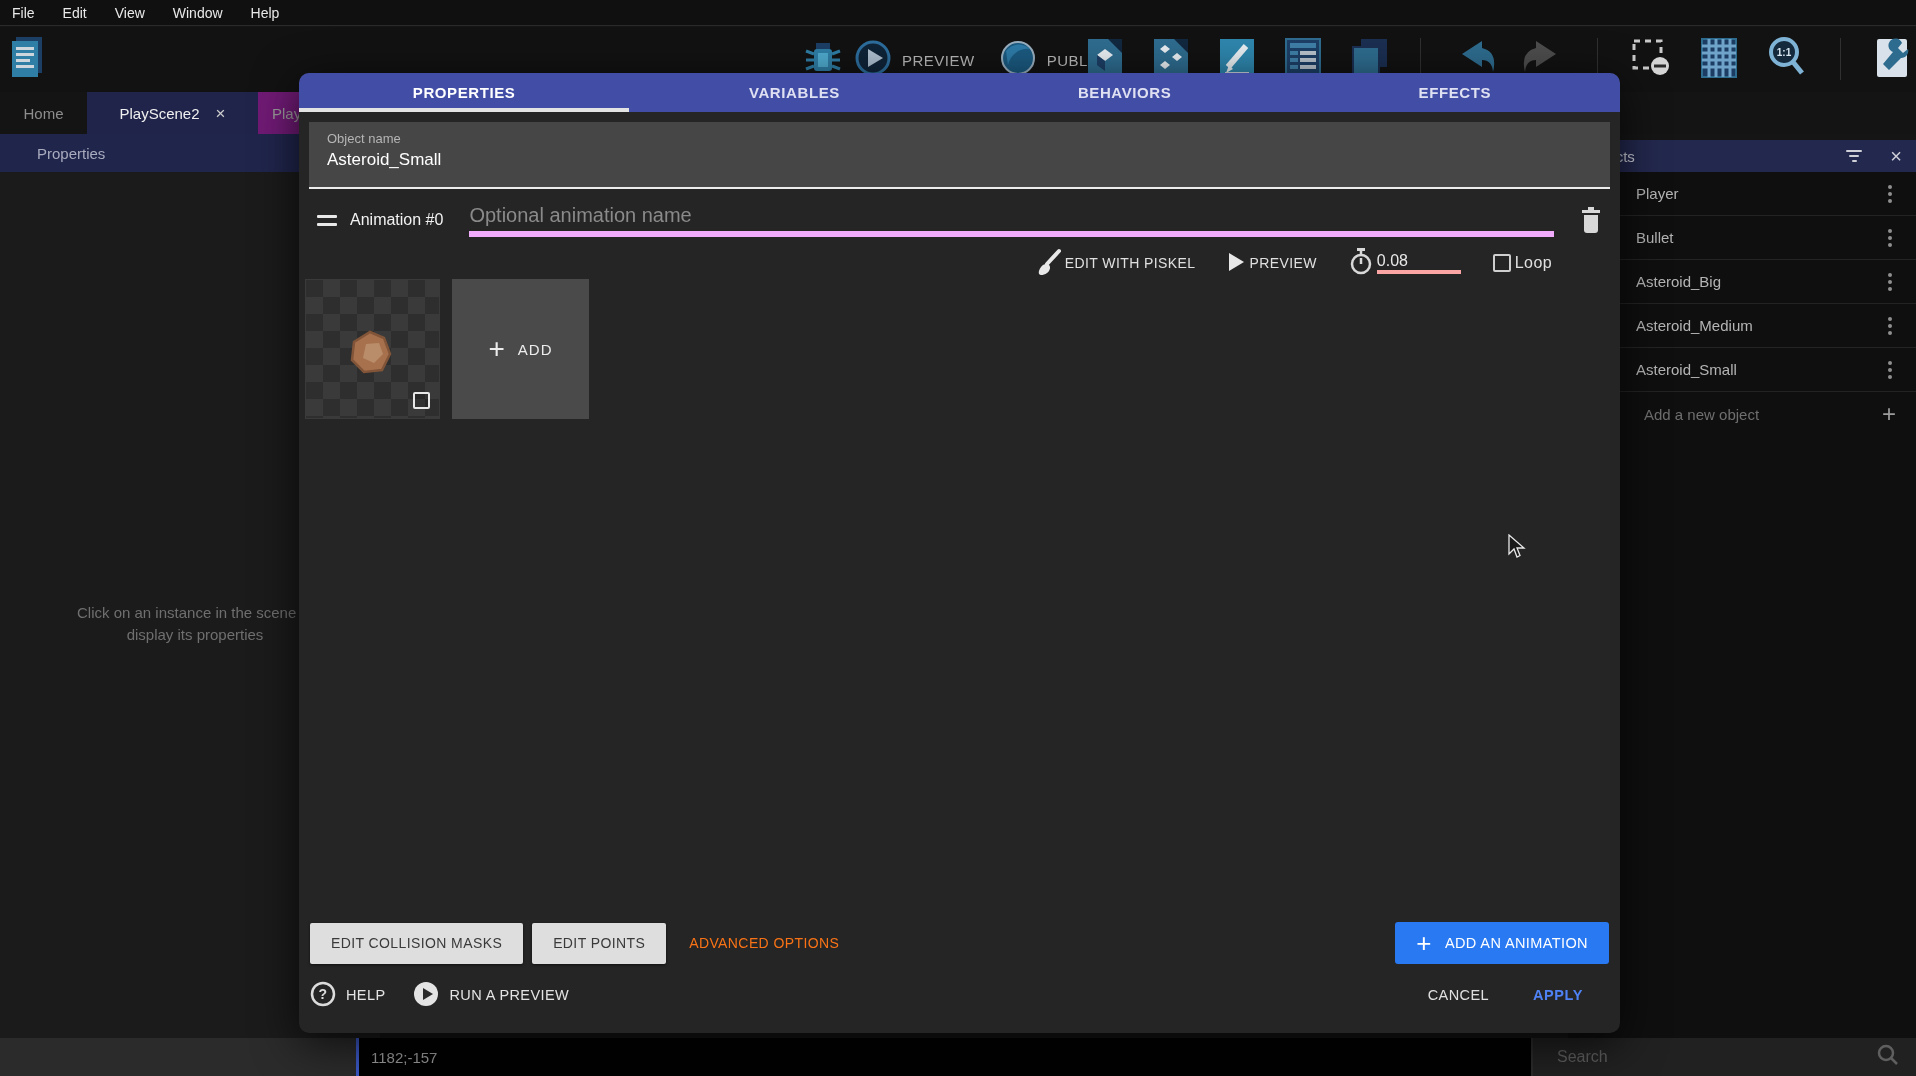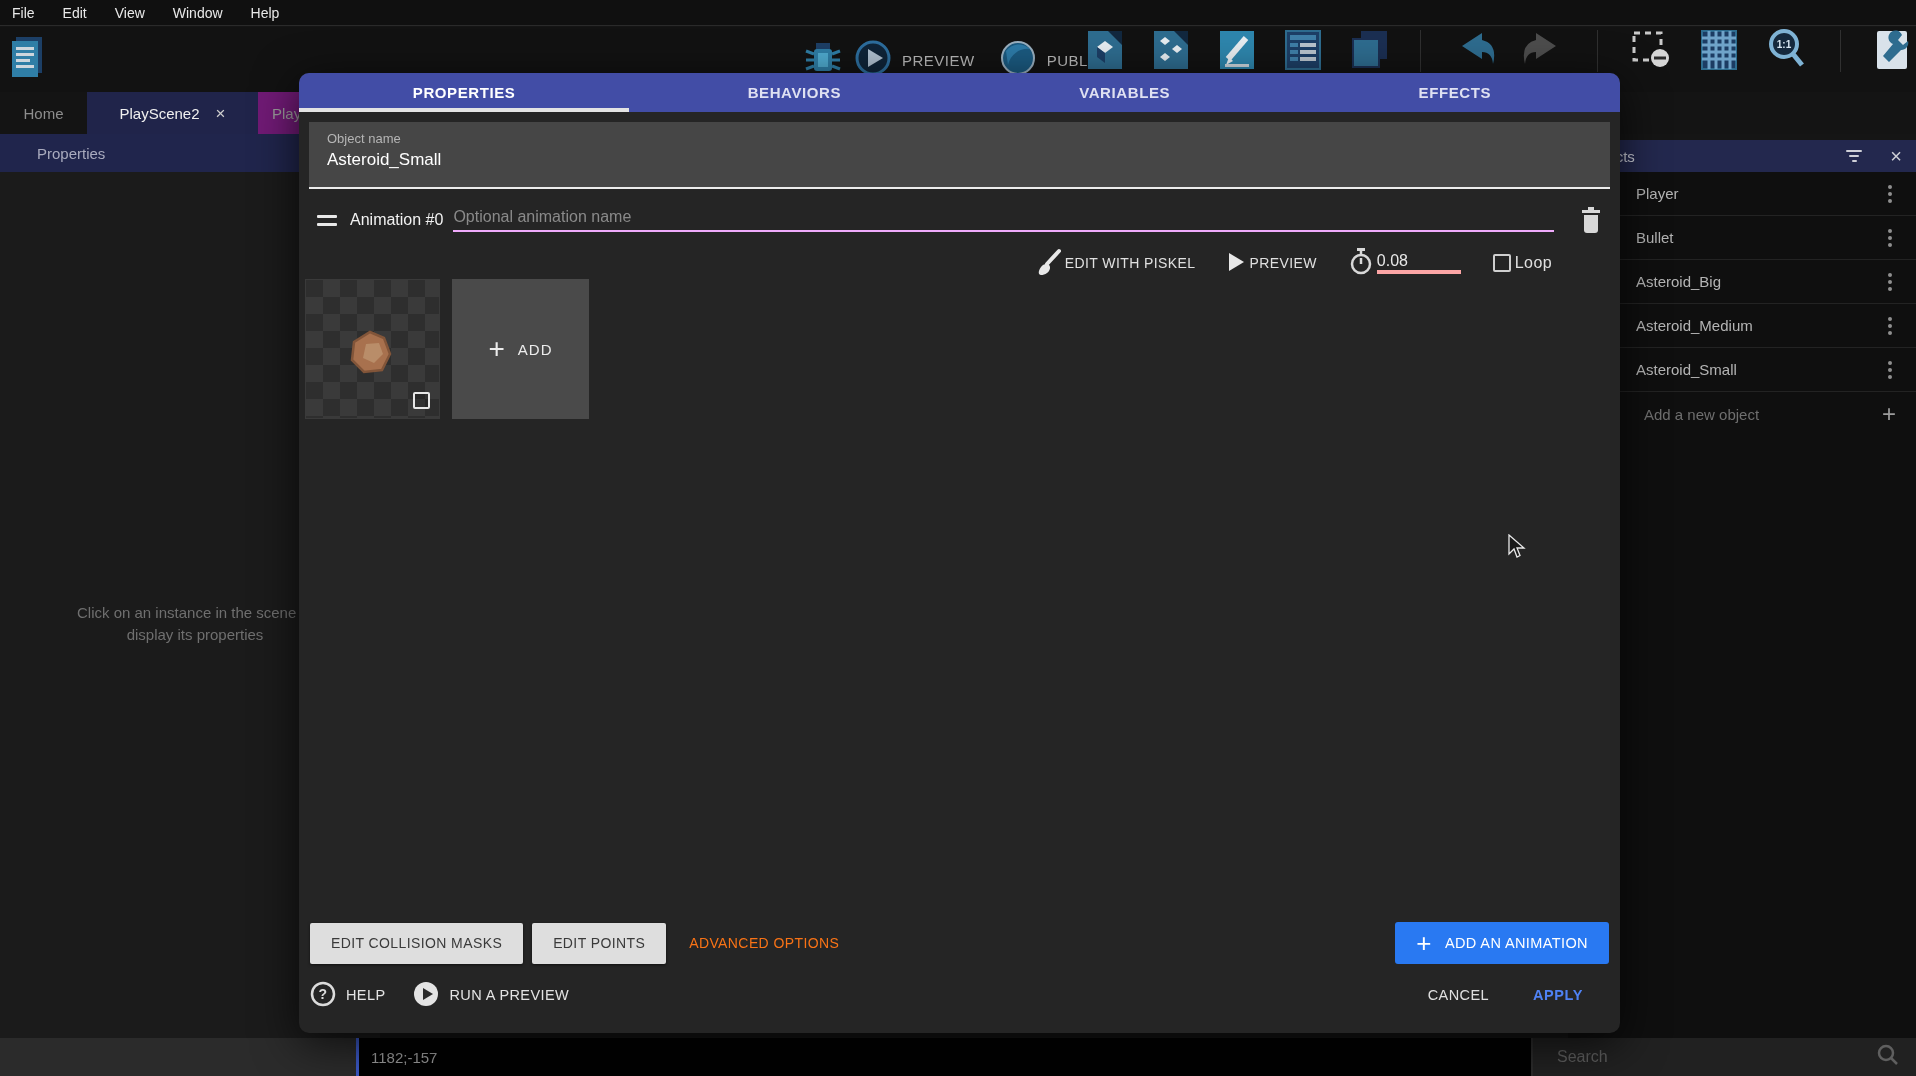--- a/index.html
+++ b/index.html
@@ -10,21 +10,21 @@
   
   .menubar { position:absolute; top:0; left:0; width:1916px; height:26px; background:#101010;
              display:flex; align-items:center; gap:28px; padding-left:12px; border-bottom:1px solid #2a2a2a; z-index:3;}
   .menubar span { color:#e9e9e9; font-size:14px; }
 
   
   .toolbar { position:absolute; top:27px; left:0; width:1916px; height:65px; background:#121212; z-index:3;}
   .pm-btn { position:absolute; left:8px; top:6px; }
   .toolbar-center { position:absolute; left:802px; top:10px; display:flex; align-items:center; gap:10px; }
   .tb-label { color:#b9b9b9; font-size:15px; letter-spacing:.5px; margin-right:14px; }
-  .toolbar-right { position:absolute; right:4px; top:0; display:flex; align-items:center; gap:26px; }
+  .toolbar-right { position:absolute; right:4px; top:8px; display:flex; align-items:center; gap:26px; }
   .tb-sep { width:1px; height:42px; background:#303030; margin:0 5px; }
 
   
   .tabrow { position:absolute; top:92px; left:0; width:1916px; height:42px; background:#141414; display:flex; z-index:2;}
   .tab-home { width:87px; display:flex; align-items:center; justify-content:center; color:#8d8d8d; font-size:15px; }
   .tab-active { width:171px; background:#20244a; color:#f0f0f0; display:flex; align-items:center; justify-content:center; gap:16px; font-size:15px; }
   .tab-close { color:#d0d0d0; font-size:17px; line-height:1; }
   .tab-partial { width:92px; background:#701a75; color:#9a9a9a; font-size:15px; display:flex; align-items:center; padding-left:14px; }
 
   
@@ -73,22 +73,22 @@
   .obj-name-block { position:absolute; left:10px; top:49px; width:1301px; height:67px; background:#464646;
                     border-bottom:2px solid #ececec; padding:9px 18px 0; }
   .obj-name-label { color:#b5b5b5; font-size:13px; }
   .obj-name-input { display:block; background:transparent; border:none; outline:none; color:#ffffff;
                     font-size:17px; margin-top:4px; width:100%; font-family:inherit; }
 
   .anim-header { position:absolute; left:18px; top:130px; width:1285px; height:34px; display:flex; align-items:center; }
   .drag-handle { display:flex; flex-direction:column; gap:5px; width:20px; }
   .drag-handle i { display:block; height:3px; background:#e8e8e8; border-radius:1px; }
   .anim-title { color:#f2f2f2; font-size:16px; margin-left:13px; white-space:nowrap; }
-  .anim-name-input { margin-left:10px; flex:1; background:transparent; border:none; outline:none;
-                     border-bottom:2px solid #f0abfc; color:#eeeeee; font-size:16px; padding-bottom:4px; font-family:inherit;}
+  .anim-name-input { margin-left:26px; flex:1; background:transparent; border:none; outline:none;
+                     border-bottom:6px solid #f0abfc; color:#eeeeee; font-size:20px; padding-bottom:4px; font-family:inherit;}
   .anim-name-input::placeholder { color:#8a8a8a; }
   .trash-btn { margin-left:26px; display:flex; align-items:center; }
 
   .anim-controls { position:absolute; left:0; top:174px; width:1321px; height:32px; display:flex;
                    align-items:center; justify-content:flex-end; gap:32px; padding-right:68px;
                    color:#e0e0e0; font-size:14px; letter-spacing:.4px; }
   .ctrl { display:flex; align-items:center; gap:4px; }
   .time-input { width:84px; background:transparent; border:none; outline:none; border-bottom:4px solid #fca5a5;
                 color:#e8e8e8; font-size:16px; padding-bottom:0; font-family:inherit; }
   .loop-box { width:18px; height:18px; border:2px solid #cfcfcf; border-radius:2px; }
@@ -361,22 +361,22 @@
           <circle cx="10" cy="10" r="7" fill="none" stroke="#5f5f5f" stroke-width="2.5"></circle>
           <line x1="15" y1="15" x2="21" y2="21" stroke="#5f5f5f" stroke-width="2.5"></line>
         </svg>
       </span>
     </div>
   </div>
 
   <div class="dialog">
     <div class="dlg-tabs">
       <div class="dlg-tab active">PROPERTIES</div>
+      <div class="dlg-tab">VARIABLES</div>
       <div class="dlg-tab">BEHAVIORS</div>
-      <div class="dlg-tab">VARIABLES</div>
       <div class="dlg-tab">EFFECTS</div>
     </div>
 
     <div class="obj-name-block">
       <div class="obj-name-label">Object name</div>
       <input class="obj-name-input" type="text" value="Asteroid_Small" style="">
     </div>
 
     <div class="anim-header">
       <span class="drag-handle">

